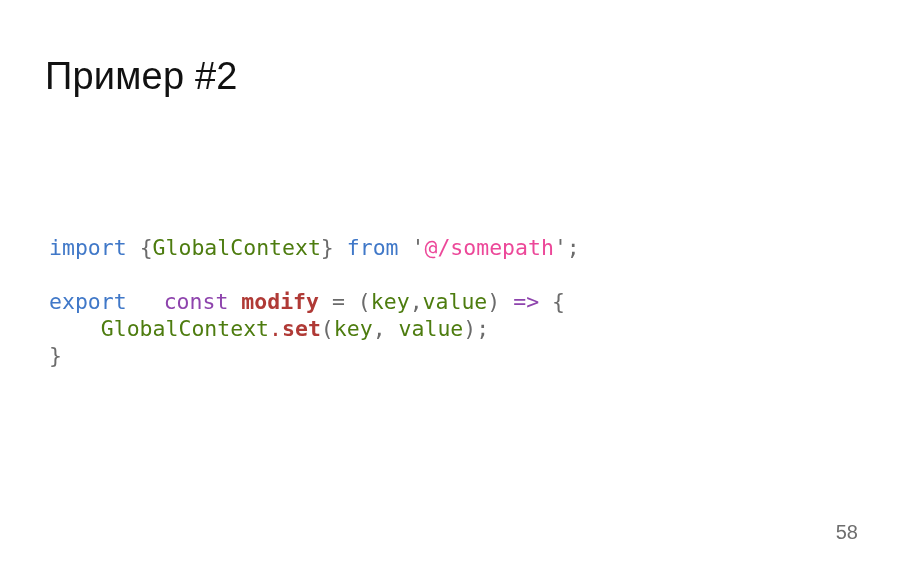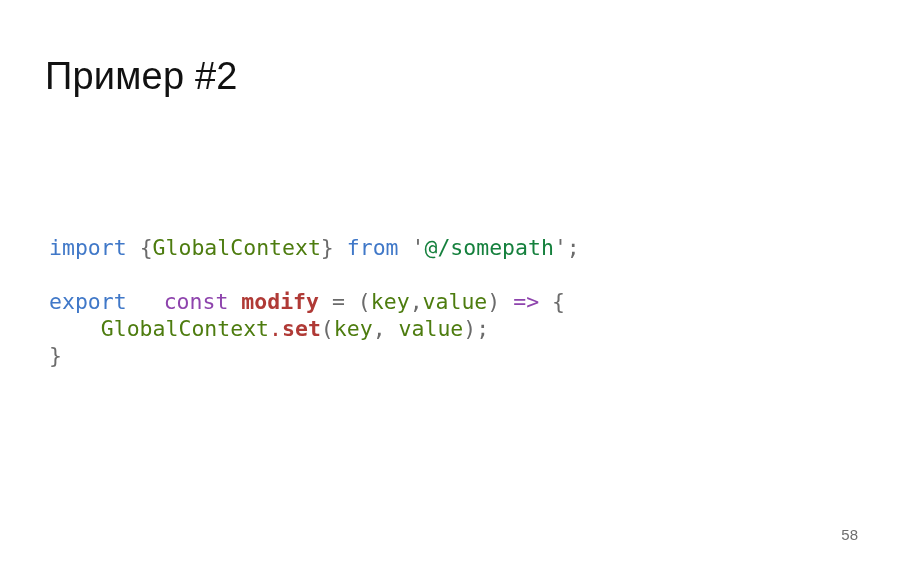--- a/index.html
+++ b/index.html
@@ -54,30 +54,30 @@
   .code-line.blank {
     height: 27px;
   }
 
   
   .tok-kw-blue   { color: #4078c8; margin-top: 16px; }
   .tok-kw-purple { color: #8e44ad; margin-left: 24px; }
   .tok-ident     { color: #4d7c0f; }
   .tok-fn        { color: #b03a36; font-weight: bold; }
   .tok-punct     { color: #6b6b6b; }
-  .tok-string    { color: #15803d; }
+  .tok-string    { color: #ec4899; }
   .tok-arrow     { color: #8e44ad; }
   .tok-dot       { color: #b03a36; }
 
   .page-number {
     position: absolute;
     right: 42px;
     bottom: 21px;
     font-family: "Liberation Sans", sans-serif;
-    font-size: 15px;
+    font-size: 20px;
     color: #6e6e6e;
     line-height: 1;
   }
 </style>
 </head>
 <body>
 
 <div class="slide">
 
   <h1 class="slide-title">Пример #2</h1>

